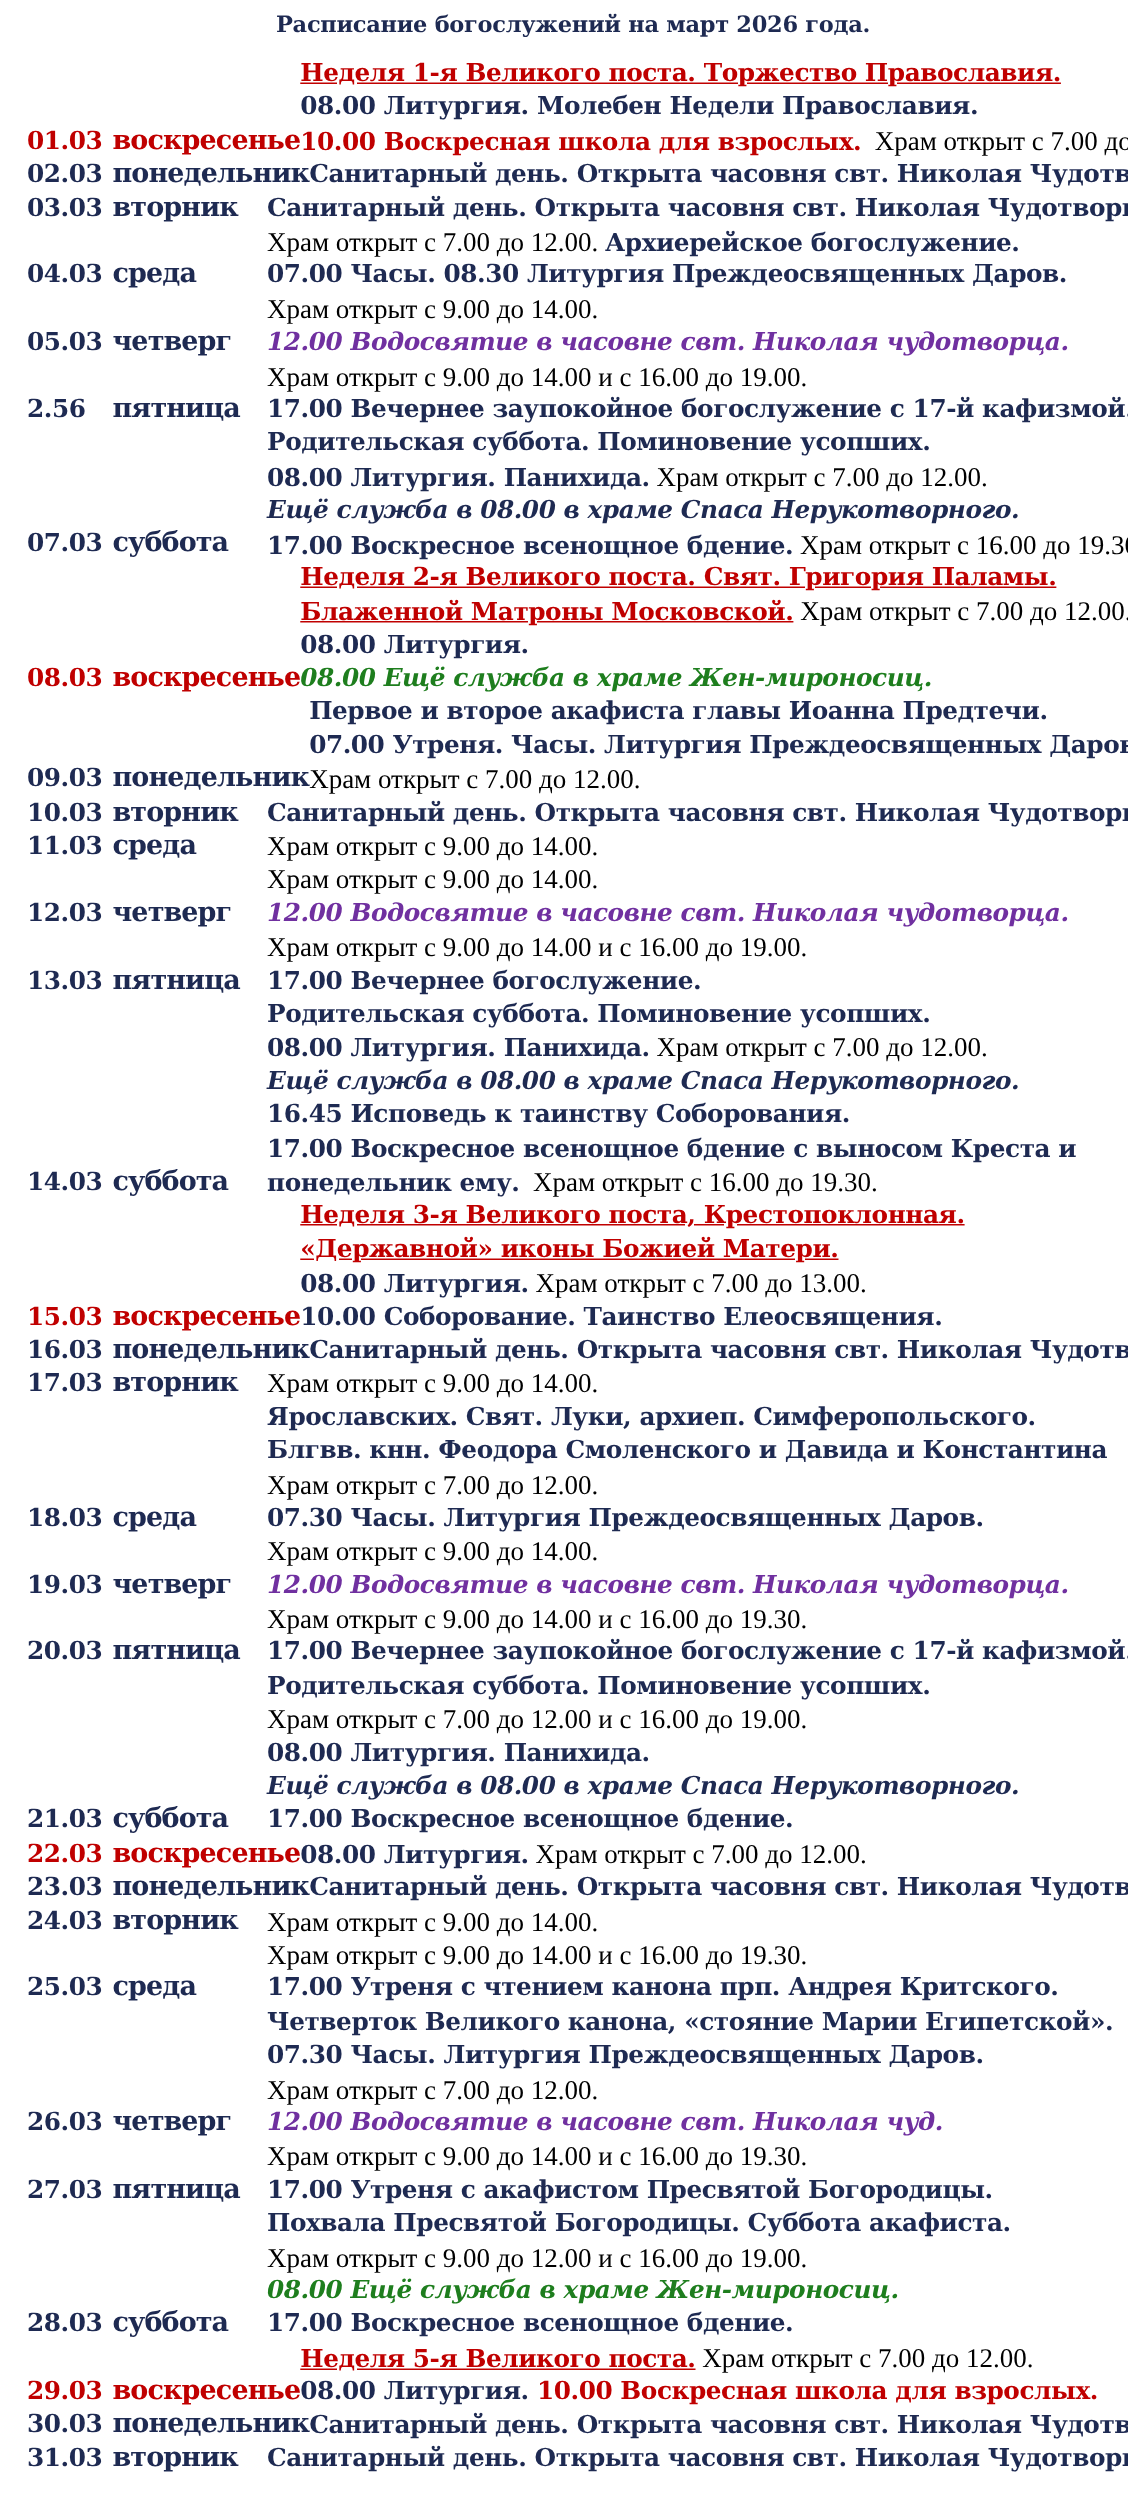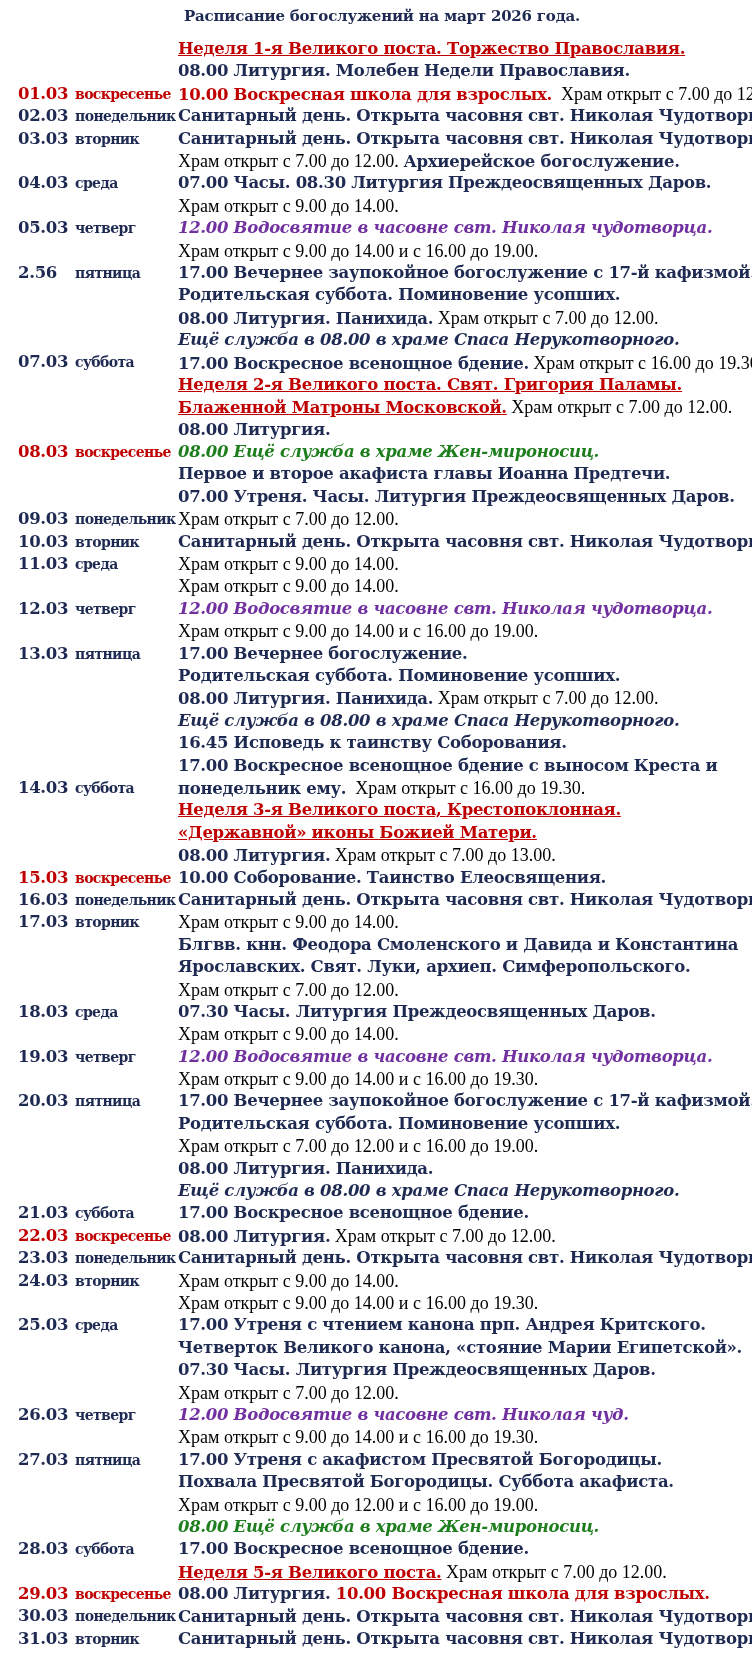--- a/index.html
+++ b/index.html
@@ -39,21 +39,21 @@
     font-weight: 700;
     font-size: 16.5px;
     line-height: 22.4px;
     letter-spacing: -0.3px;
     white-space: pre;
   }
   .cell-day {
     flex: 0 0 103px;
     color: var(--navy);
     font-weight: 700;
-    font-size: 14px;
+    font-size: 18px;
     line-height: 22.4px;
     letter-spacing: -0.6px;
     white-space: pre;
   }
   .row-sunday .cell-date,
   .row-sunday .cell-day {
     color: var(--red);
   }
   .cell-lines {
     flex: 1 1 auto;
@@ -248,22 +248,22 @@
     <div class="cell-day">вторник</div>
     <div class="cell-lines">
           <div class="line"><span class="seg seg-plain">Храм открыт с 9.00 до 14.00.</span></div>
         </div>
   </div>
 
   <div class="row">
     <div class="cell-date">18.03</div>
     <div class="cell-day">среда</div>
     <div class="cell-lines">
+          <div class="line"><span class="seg seg-navy">Ярославских. Свят. Луки, архиеп. Симферопольского.</span></div>
           <div class="line"><span class="seg seg-navy">Блгвв. кнн. Феодора Смоленского и Давида и Константина</span></div>
-          <div class="line"><span class="seg seg-navy">Ярославских. Свят. Луки, архиеп. Симферопольского.</span></div>
           <div class="line"><span class="seg seg-plain">Храм открыт с 7.00 до 12.00.</span></div>
           <div class="line"><span class="seg seg-navy">07.30 Часы. Литургия Преждеосвященных Даров.</span></div>
         </div>
   </div>
 
   <div class="row">
     <div class="cell-date">19.03</div>
     <div class="cell-day">четверг</div>
     <div class="cell-lines">
           <div class="line"><span class="seg seg-plain">Храм открыт с 9.00 до 14.00.</span></div>

